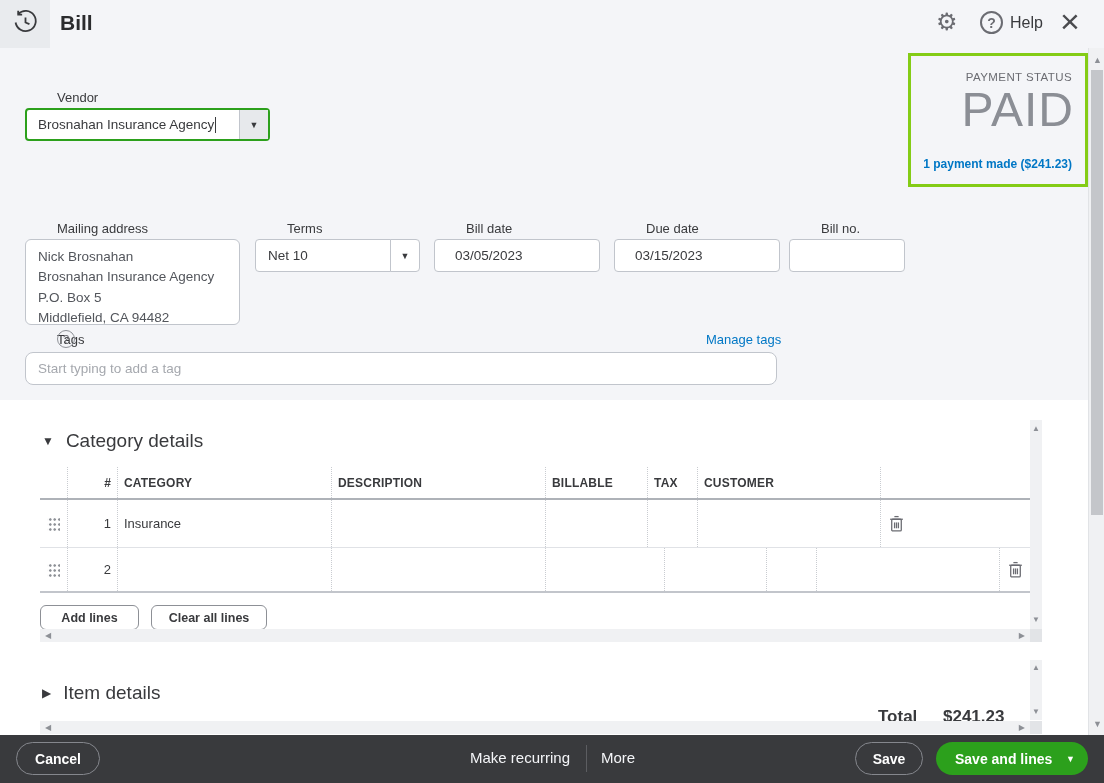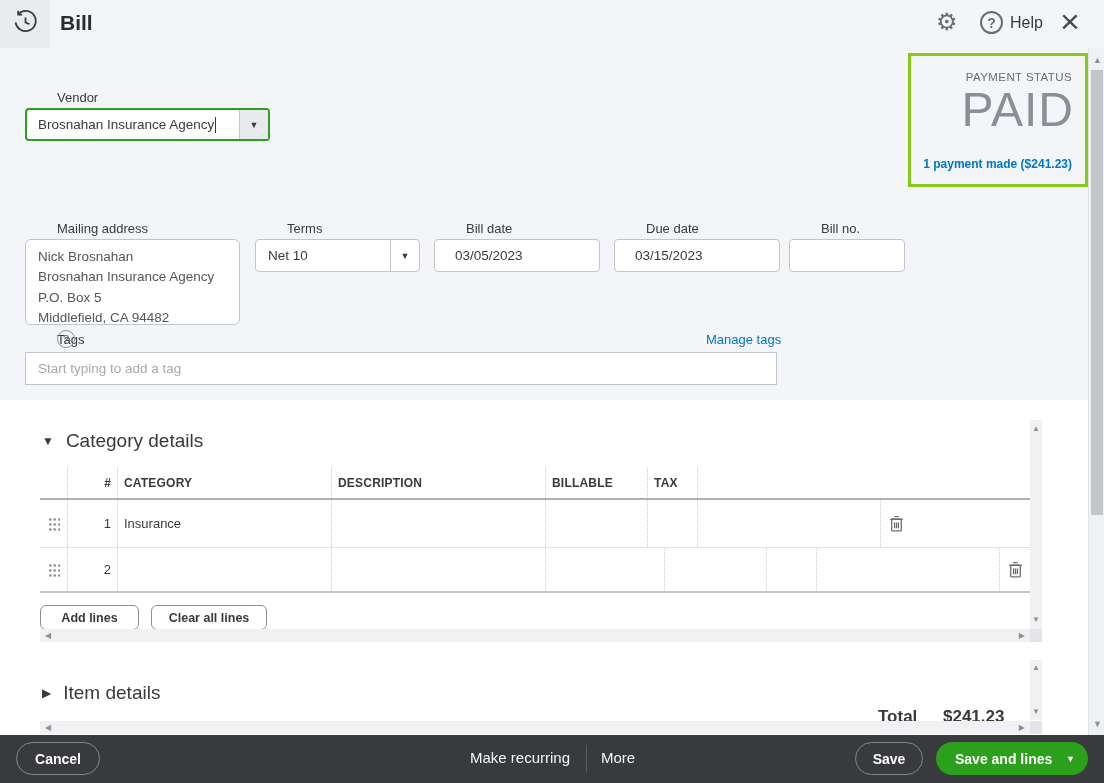--- a/index.html
+++ b/index.html
@@ -39,21 +39,21 @@
 
   
   .terms-fld { left:255px; top:239px; width:136px; height:33px; border-radius:4px 0 0 4px; display:flex; align-items:center; padding-left:12px;text-align:right; }
   .terms-arrow { position:absolute; left:390px; top:239px; width:30px; height:33px; background:#fff; border:1px solid #c1c5cc; border-radius:0 4px 4px 0; display:flex; align-items:center; justify-content:center; font-size:9px; color:#393a3d; cursor:pointer; }
 
   .date-input { height:33px; padding-left:20px; display:flex; align-items:center; }
 
   
   .tags-q { position:absolute; left:57px; top:330px; width:18px; height:18px; border:1.5px solid #8d9096; border-radius:50%; display:flex; align-items:center; justify-content:center; font-size:11px; color:#6b6c72; cursor:pointer; }
   .manage-tags { position:absolute; left:706px; top:332px; font-size:13px; color:#0077c5; cursor:pointer; }
-  .tags-input { position:absolute; left:25px; top:352px; width:752px; height:33px; background:#fff; border:1px solid #c1c5cc; border-radius:0; font-size:13.5px; padding-left:12px; font-family:"Liberation Sans",sans-serif; color:#393a3d; }
+  .tags-input { position:absolute; left:25px; top:352px; width:752px; height:33px; background:#fff; border:1px solid #c1c5cc; border-radius:8px; font-size:13.5px; padding-left:12px; font-family:"Liberation Sans",sans-serif; color:#393a3d; }
   .tags-input::placeholder { color:#a5a8ae; }
 
   
   .section-title { position:absolute; font-size:19px; color:#393a3d; }
   .tri { font-size:12px; color:#393a3d; margin-right:12px; vertical-align:2px; }
 
   .grid-table { position:absolute; left:40px; top:467px; width:990px; font-size:13px; }
   .g-row { display:flex; }
   .g-head { height:33px; align-items:center; border-bottom:2px solid #aeb2b8; font-weight:bold; font-size:12px; letter-spacing:0.2px; }
   .g-line1 { height:48px; align-items:center; border-bottom:1px solid #e0e2e6; }
@@ -168,20 +168,21 @@
   </div>
 
   <div class="grid-table">
     <div class="g-row g-head">
       <div class="g-cell c-handle"></div>
       <div class="g-cell c-num">#</div>
       <div class="g-cell c-cat">CATEGORY</div>
       <div class="g-cell c-desc">DESCRIPTION</div>
       <div class="g-cell c-bill">BILLABLE</div>
       <div class="g-cell c-tax">TAX</div>
+      <div class="g-cell c-cust">CUSTOMER</div>
       <div class="g-cell c-trash"></div>
     </div>
 
     <div class="g-row g-line1">
       <div class="g-cell c-handle">
           <div class="drag-dots"></div>
         </div>
       <div class="g-cell c-num">1</div>
       <div class="g-cell c-cat">Insurance</div>
       <div class="g-cell c-desc"></div>

